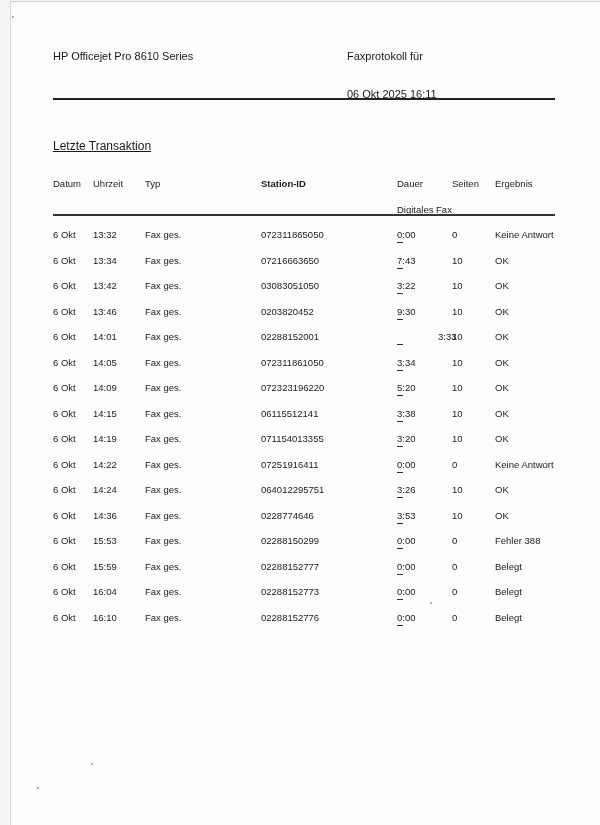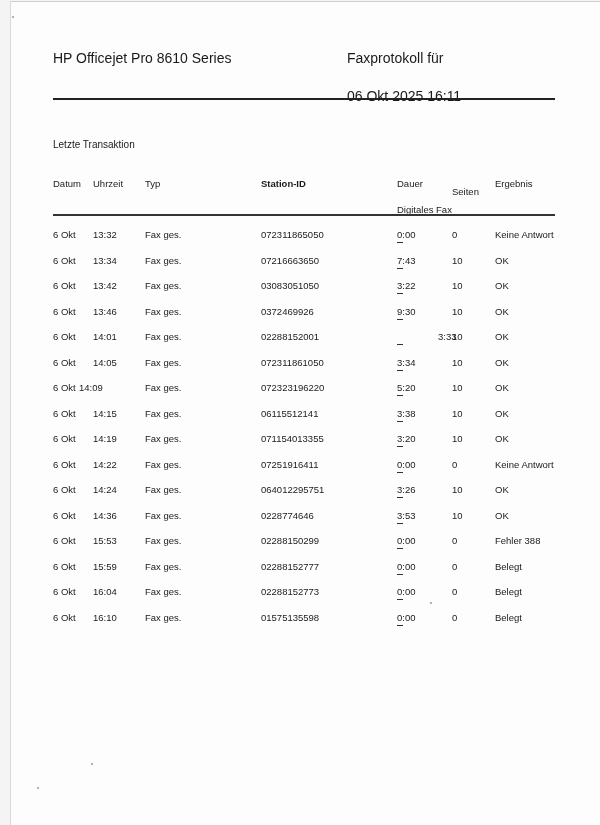--- a/index.html
+++ b/index.html
@@ -19,29 +19,30 @@
       position: absolute;
       left: 10px;
       top: 1px;
       width: 590px;
       height: 824px;
       background: #fdfdfd;
       border-left: 1px solid #d8d8d8;
       border-top: 1px solid #cfcfcf;
     }
     .abs { position: absolute; white-space: nowrap; }
-    .hdr-text { font-size: 14px; }
+    .hdr-text { font-size: 11px; }
     .rule {
       position: absolute;
       height: 2px;
       background: #222;
     }
     .rule.thin { height: 1.5px; background: #333; }
     .section-title {
-      font-size: 10px;
+      font-size: 12px;
+      text-decoration: underline;
     }
     .col { position: absolute; font-size: 9.5px; white-space: nowrap; }
     .row {
       position: absolute;
       left: 0;
       width: 600px;
       height: 25.5px;
     }
     .dash {
       position: absolute;
@@ -69,21 +70,21 @@
 <div class="rule" style="left:53px; top:98px; width:502px;"></div>
 
 <div class="abs section-title" style="left:53px; top:139px;">Letzte Transaktion</div>
 
 <div>
   <div class="col" style="left:53px; top:178px;">Datum</div>
   <div class="col" style="left:93px; top:178px;">Uhrzeit</div>
   <div class="col" style="left:145px; top:178px;">Typ</div>
   <div class="col" style="left:261px; top:178px;font-weight:bold;">Station-ID</div>
   <div class="col" style="left:397px; top:178px;">Dauer</div>
-  <div class="col" style="left:452px; top:186px;">Seiten</div>
+  <div class="col" style="left:452px; top:178px;">Seiten</div>
   <div class="col" style="left:495px; top:178px;">Ergebnis</div>
   <div class="col" style="left:397px; top:204px;">Digitales Fax</div>
 </div>
 <div class="rule thin" style="left:53px; top:214px; width:502px;"></div>
 
 <div id="rows">
     <div class="row" style="top: 229px;">
       <div class="col" style="left: 53px; top: 0px;">6 Okt</div>
       <div class="col" style="left: 93px; top: 0px;">13:32</div>
       <div class="col" style="left: 145px; top: 0px;">Fax ges.</div>
@@ -110,21 +111,21 @@
       <div class="col" style="left: 261px; top: 0px;">03083051050</div>
       <div class="col" style="left: 397px; top: 0px;">3:22</div>
       <div class="col" style="left: 452px; top: 0px;">10</div>
       <div class="col" style="left: 495px; top: 0px;">OK</div>
       <div class="dash"></div>
     </div>
     <div class="row" style="top: 305.5px;">
       <div class="col" style="left: 53px; top: 0px;">6 Okt</div>
       <div class="col" style="left: 93px; top: 0px;">13:46</div>
       <div class="col" style="left: 145px; top: 0px;">Fax ges.</div>
-      <div class="col" style="left: 261px; top: 0px;">0372469926</div>
+      <div class="col" style="left: 261px; top: 0px;">0203820452</div>
       <div class="col" style="left: 397px; top: 0px;">9:30</div>
       <div class="col" style="left: 452px; top: 0px;">10</div>
       <div class="col" style="left: 495px; top: 0px;">OK</div>
       <div class="dash"></div>
     </div>
     <div class="row" style="top: 331px;">
       <div class="col" style="left: 53px; top: 0px;">6 Okt</div>
       <div class="col" style="left: 93px; top: 0px;">14:01</div>
       <div class="col" style="left: 145px; top: 0px;">Fax ges.</div>
       <div class="col" style="left: 261px; top: 0px;">02288152001</div>
@@ -138,21 +139,21 @@
       <div class="col" style="left: 93px; top: 0px;">14:05</div>
       <div class="col" style="left: 145px; top: 0px;">Fax ges.</div>
       <div class="col" style="left: 261px; top: 0px;">072311861050</div>
       <div class="col" style="left: 397px; top: 0px;">3:34</div>
       <div class="col" style="left: 452px; top: 0px;">10</div>
       <div class="col" style="left: 495px; top: 0px;">OK</div>
       <div class="dash"></div>
     </div>
     <div class="row" style="top: 382px;">
       <div class="col" style="left: 53px; top: 0px;">6 Okt</div>
-      <div class="col" style="left: 79px; top: 0px;">14:09</div>
+      <div class="col" style="left: 93px; top: 0px;">14:09</div>
       <div class="col" style="left: 145px; top: 0px;">Fax ges.</div>
       <div class="col" style="left: 261px; top: 0px;">072323196220</div>
       <div class="col" style="left: 397px; top: 0px;">5:20</div>
       <div class="col" style="left: 452px; top: 0px;">10</div>
       <div class="col" style="left: 495px; top: 0px;">OK</div>
       <div class="dash"></div>
     </div>
     <div class="row" style="top: 407.5px;">
       <div class="col" style="left: 53px; top: 0px;">6 Okt</div>
       <div class="col" style="left: 93px; top: 0px;">14:15</div>
@@ -230,21 +231,21 @@
       <div class="col" style="left: 261px; top: 0px;">02288152773</div>
       <div class="col" style="left: 397px; top: 0px;">0:00</div>
       <div class="col" style="left: 452px; top: 0px;">0</div>
       <div class="col" style="left: 495px; top: 0px;">Belegt</div>
       <div class="dash"></div>
     </div>
     <div class="row" style="top: 611.5px;">
       <div class="col" style="left: 53px; top: 0px;">6 Okt</div>
       <div class="col" style="left: 93px; top: 0px;">16:10</div>
       <div class="col" style="left: 145px; top: 0px;">Fax ges.</div>
-      <div class="col" style="left: 261px; top: 0px;">01575135598</div>
+      <div class="col" style="left: 261px; top: 0px;">02288152776</div>
       <div class="col" style="left: 397px; top: 0px;">0:00</div>
       <div class="col" style="left: 452px; top: 0px;">0</div>
       <div class="col" style="left: 495px; top: 0px;">Belegt</div>
       <div class="dash"></div>
     </div>
   </div>
 
 <div class="speck" style="left:12px; top:16px;"></div>
 <div class="speck" style="left:430px; top:602px;"></div>
 <div class="speck" style="left:37px; top:787px;"></div>

